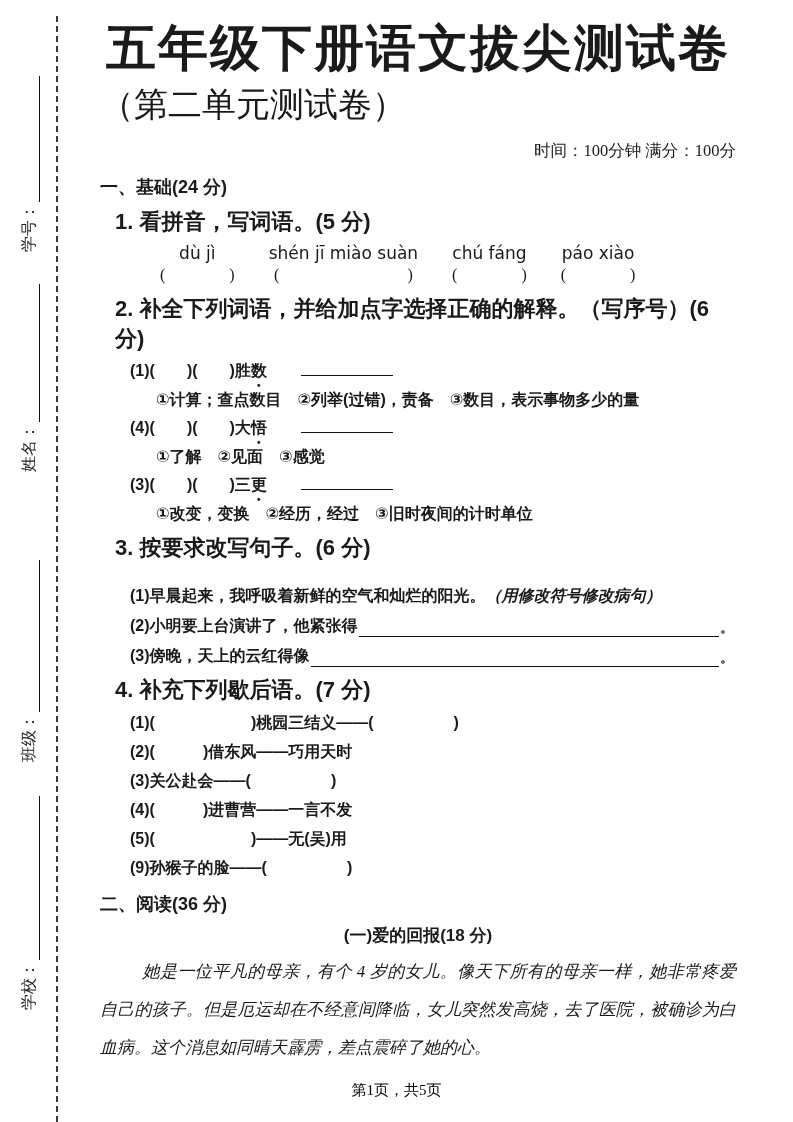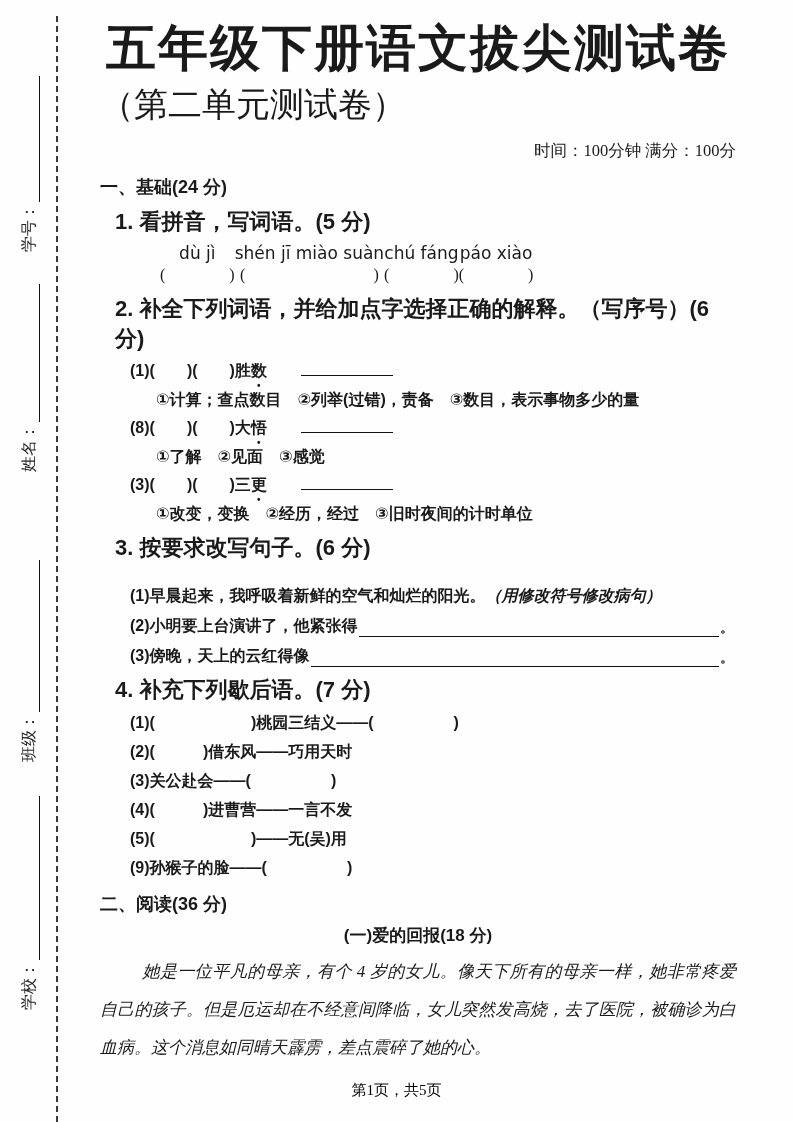--- a/index.html
+++ b/index.html
@@ -24,21 +24,21 @@
   table.score { width:100%; border-collapse:collapse; margin-top:5px; }
   table.score td { border:1.6px solid #222; height:34px; text-align:center;
     font-size:16px; font-weight:bold; letter-spacing:1px; }
   .sec-head { margin-top:13px; font-size:18px; font-weight:bold;
     font-family:"Liberation Sans","DejaVu Sans",sans-serif; }
   .stem { margin:8px 0 0 15px; font-size:22px; font-weight:bold;
     font-family:Liberation Sans, sans-serif; }
   .line { font-size:16px; font-weight:600;
     font-family:"Liberation Sans","DejaVu Sans",sans-serif; }
   .ind1 { margin-left:30px; } .ind2 { margin-left:56px; }
-  .pinyin-row { display:flex; margin:6px 0 0 60px; }
+  .pinyin-row { display:flex; margin:6px 0 0 60px; gap:34px; }
   .py-item { text-align:center; }
   .py-item .py { font-size:17px; font-family:"DejaVu Sans",sans-serif; }
   .py-item .pp { font-size:16px; margin-top:2px; }
   .q2-line { margin-top:7px; }
   .dot-char { position:relative; display:inline-block; }
   .dot-char::after { content:"•"; position:absolute; left:50%; bottom:-9px;
     transform:translateX(-50%); font-size:10px; }
   .blank-u { display:inline-block; width:92px; border-bottom:1.5px solid #111;
     height:14px; margin-left:34px; vertical-align:baseline; }
   .opt-line { margin-top:8px; }
@@ -108,21 +108,21 @@
         <div class="pp">(　　　　)</div>
       </div>
     </div>
 
     <div class="stem">2. 补全下列词语，并给加点字选择正确的解释。（写序号）(6 分)</div>
     <div class="line ind1 q2-line">
       <span>(1)(　　)(　　)胜</span><span class="dot-char">数</span><span class="blank-u"></span>
     </div>
     <div class="line ind2 opt-line">①计算；查点数目　②列举(过错)，责备　③数目，表示事物多少的量</div>
     <div class="line ind1 q2-line">
-      <span>(8)(　　)(　　)大</span><span class="dot-char">悟</span><span class="blank-u"></span>
+      <span>(4)(　　)(　　)大</span><span class="dot-char">悟</span><span class="blank-u"></span>
     </div>
     <div class="line ind2 opt-line">①了解　②见面　③感觉</div>
     <div class="line ind1 q2-line">
       <span>(3)(　　)(　　)三</span><span class="dot-char">更</span><span class="blank-u"></span>
     </div>
     <div class="line ind2 opt-line">①改变，变换　②经历，经过　③旧时夜间的计时单位</div>
 
     <div class="stem">3. 按要求改写句子。(6 分)</div>
     <div class="gap-lg"></div>
     <div class="line ind1 q2-line">

